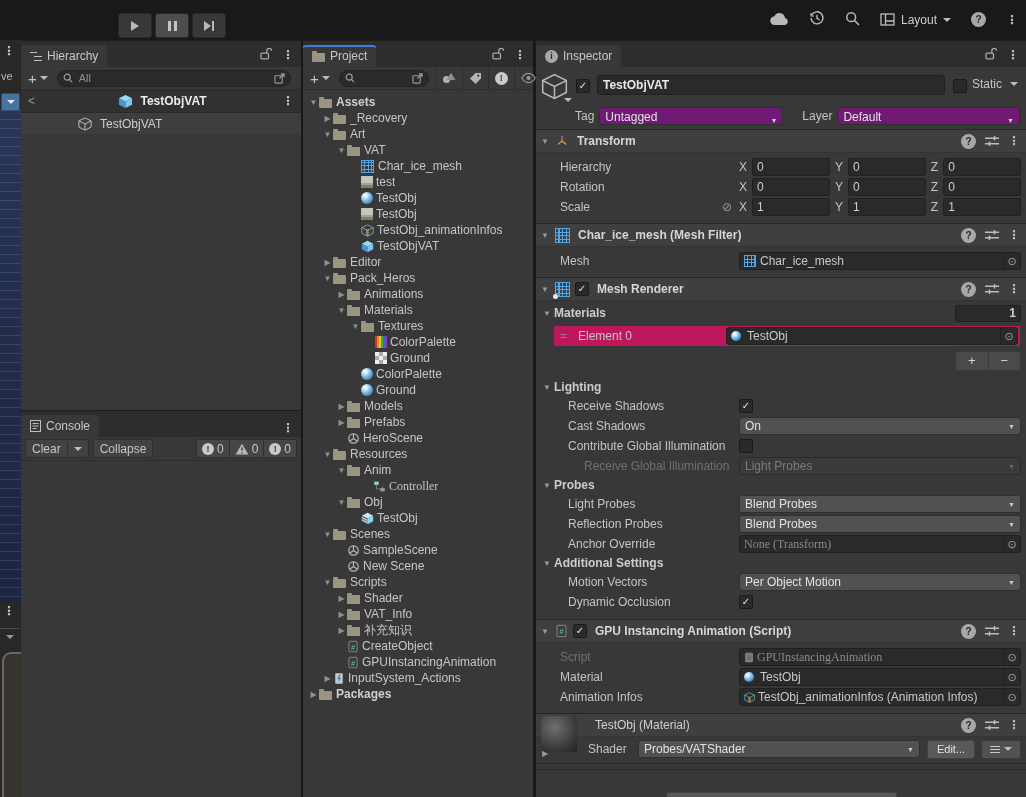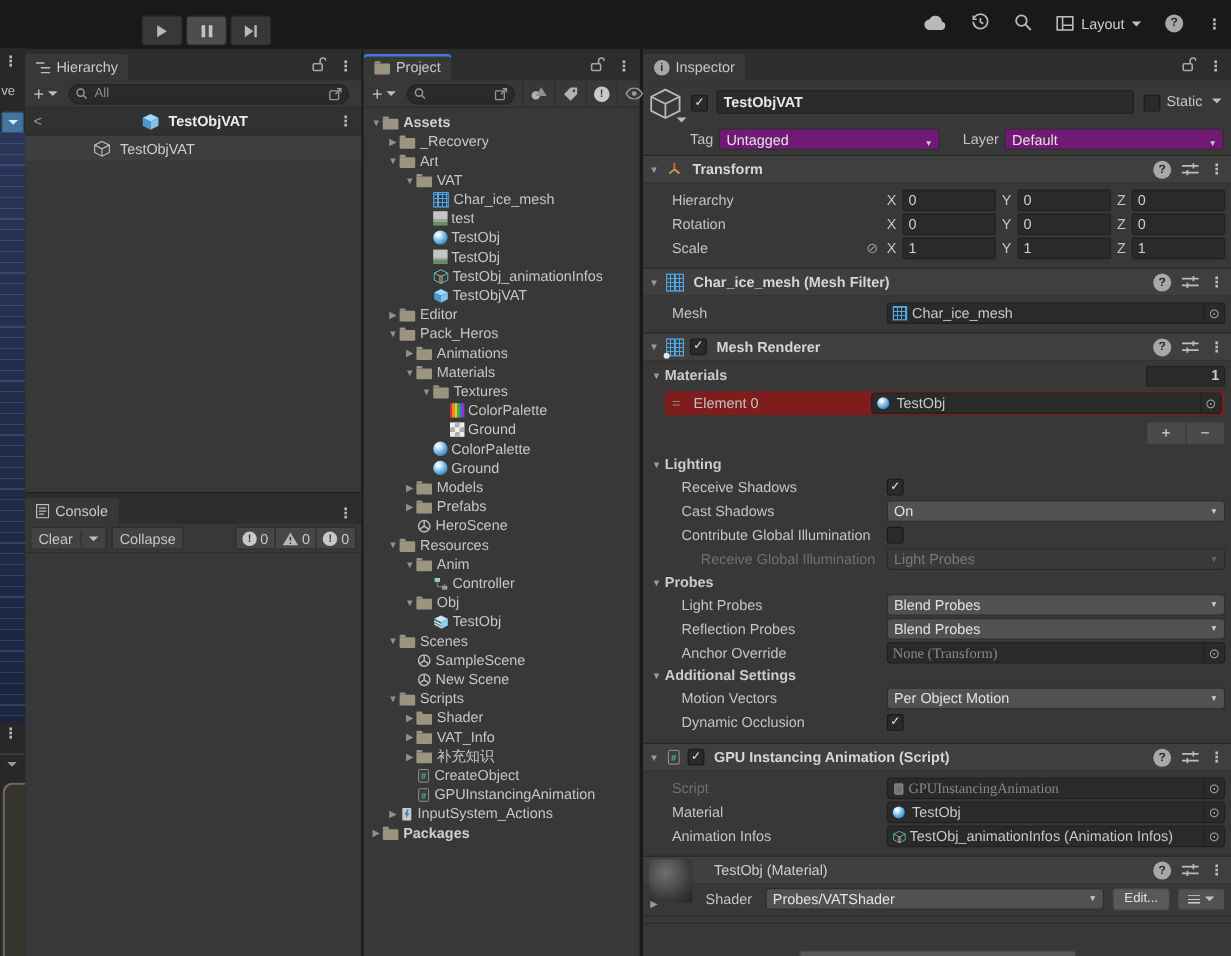--- a/index.html
+++ b/index.html
@@ -126,21 +126,21 @@
   .cb.on::after{content:"\2713";}
   .nf{flex:1;height:16px;background:#2a2a2a;border:1px solid #212121;border-radius:2px;color:#cfcfcf;
       padding:0 4px;line-height:16px;min-width:0;}
   .axes{flex:1;display:flex;align-items:center;gap:5px;min-width:0;}
   .axl{color:#c4c4c4;flex:none;}
   .lnk{margin-left:auto;margin-right:7px;color:#9a9a9a;font-size:12px;}
   .lnk::after{content:"\2298";}
   .sect{height:18px;display:flex;align-items:center;padding:0 5px 0 6px;font-weight:bold;color:#cccccc;gap:2px;}
   .sizef{margin-left:auto;width:56px;height:15px;background:#2a2a2a;border:1px solid #202020;border-radius:2px;
          color:#cccccc;text-align:right;padding:0 4px;line-height:15px;}
-  .elembox{height:20px;margin:3px 5px 0 17px;background:#7f1d1d;border:1px solid #373737;border-radius:2px;
+  .elembox{height:20px;margin:3px 5px 0 17px;background:#be185d;border:1px solid #373737;border-radius:2px;
            display:flex;align-items:center;padding:0 2px 0 6px;}
   .elembox .hndl{color:#8a8a8a;width:18px;}
   .elembox .hndl::after{content:"=";}
   .elembox .elbl{width:148px;color:#c4c4c4;}
   .pmbox{height:18px;width:64px;margin:4px 5px 0 auto;background:#4a4a4a;border:1px solid #3a3a3a;border-radius:3px;
          display:flex;}
   .pmbox span{flex:1;text-align:center;color:#d6d6d6;font-size:13px;line-height:17px;}
   .pmbox span + span{border-left:1px solid #3a3a3a;}
   .hline{height:1px;background:#2b2b2b;}
   .addcomp{display:block;margin:22px auto 0;width:229px;height:24px;background:#585858;border:1px solid #424242;
@@ -512,21 +512,21 @@
         <div class="trow" style="padding-left: 19px;">
           <span class="ar">▼</span>
           <span class="i-folder"></span>
           <span class="tl">Resources</span>
         </div>
         <div class="trow" style="padding-left: 33px;">
           <span class="ar">▼</span>
           <span class="i-folder"></span>
           <span class="tl">Anim</span>
         </div>
-        <div class="trow" style="padding-left: 47px;">
+        <div class="trow" style="padding-left: 59px; font-family: Liberation Serif, serif;">
           <span class="ar"></span>
           <span class="icwrap">
             <svg width="13" height="13" viewBox="0 0 16 16" fill="none">
               <rect x="1.5" y="2" width="5.5" height="4" fill="#8ed4c4"></rect>
               <rect x="9" y="10" width="5.5" height="4" fill="#9a9a9a"></rect>
               <path d="M4.2 6v5h5M11.8 10V8" stroke="#8a8a8a"></path>
             </svg>
           </span>
           <span class="tl">Controller</span>
         </div>

